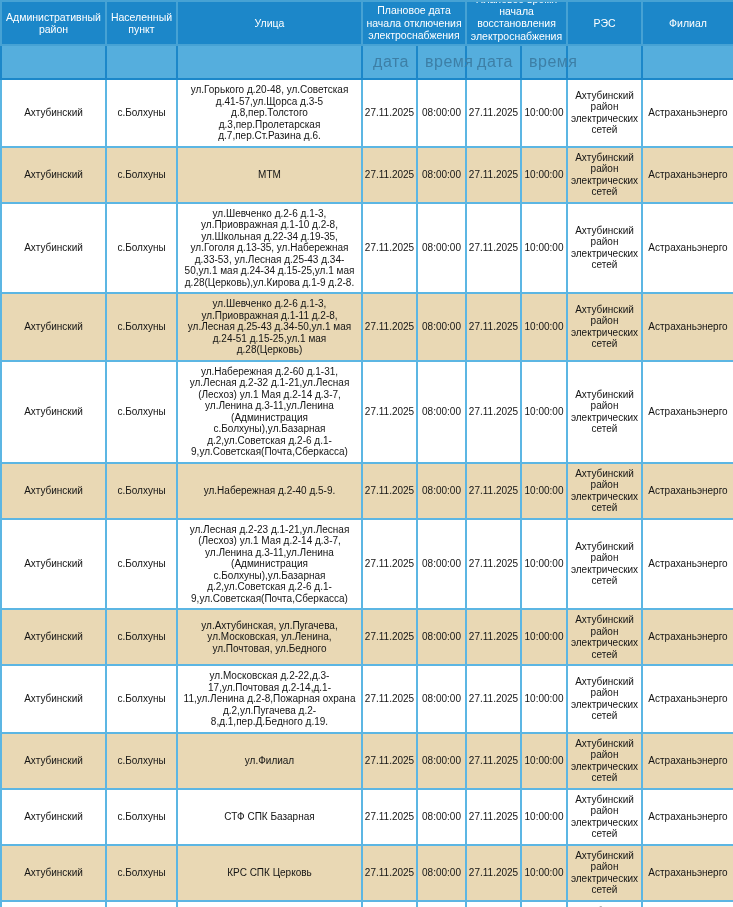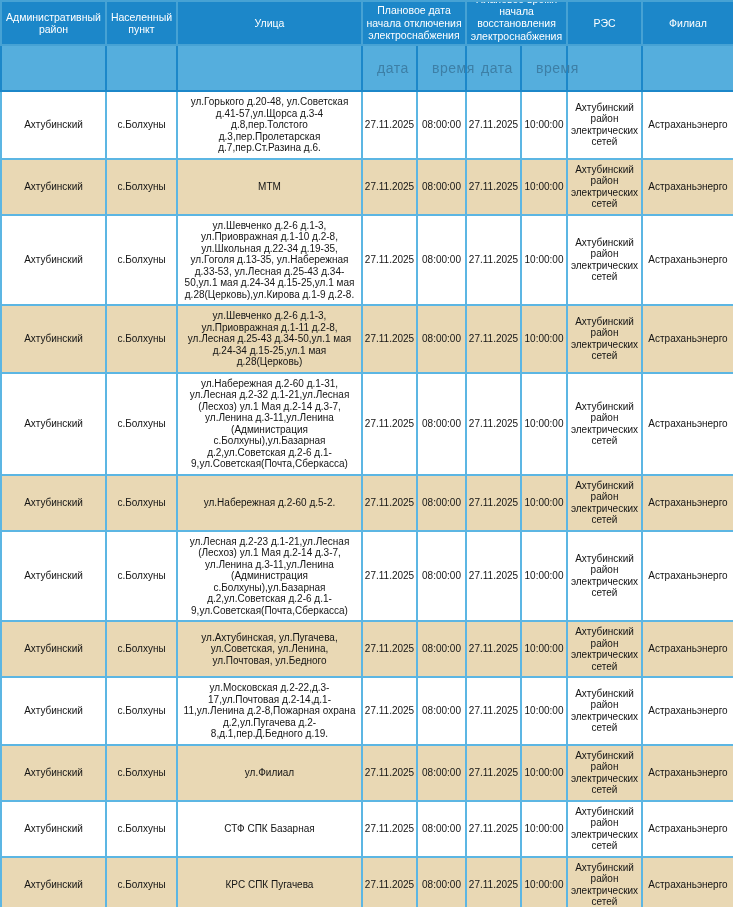--- a/index.html
+++ b/index.html
@@ -38,26 +38,26 @@
     text-align: center;
     padding: 0 3px;
     box-sizing: border-box;
   }
   .hwrap.align-bottom { align-items: flex-end; padding-bottom: 2px; }
   
   tr.head-sub td {
     background: #55aedd;
     border: 2px solid #1c87c9;
     height: 16px;
-    font-size: 14px;
+    font-size: 16px;
     color: #3d7fa6;
     letter-spacing: 0.5px;
     text-align: right;
     vertical-align: middle;
-    padding: 14px;
+    padding: 7px;
   }
   
   tbody td {
     border: 2px solid #5cb6e3;
     font-size: 10px;
     color: #141414;
     text-align: center;
     vertical-align: middle;
     padding: 4px 2px;
     line-height: 1.15;
@@ -130,21 +130,21 @@
         <td>дата</td>
         <td>время</td>
         <td></td>
         <td></td>
       </tr>
     </thead>
     <tbody>
   <tr>
     <td>Ахтубинский</td>
     <td>с.Болхуны</td>
-    <td>ул.Горького д.20-48, ул.Советская д.41-57,ул.Щорса д.3-4 д.8,пер.Толстого д.3,пер.Пролетарская д.7,пер.Ст.Разина д.6.</td>
+    <td>ул.Горького д.20-48, ул.Советская д.41-57,ул.Щорса д.3-5 д.8,пер.Толстого д.3,пер.Пролетарская д.7,пер.Ст.Разина д.6.</td>
     <td class="dt">27.11.2025</td>
     <td class="dt">08:00:00</td>
     <td class="dt">27.11.2025</td>
     <td class="dt">10:00:00</td>
     <td>Ахтубинский район электрических сетей</td>
     <td>Астраханьэнерго</td>
   </tr>
 
   <tr>
     <td>Ахтубинский</td>
@@ -166,21 +166,21 @@
     <td class="dt">08:00:00</td>
     <td class="dt">27.11.2025</td>
     <td class="dt">10:00:00</td>
     <td>Ахтубинский район электрических сетей</td>
     <td>Астраханьэнерго</td>
   </tr>
 
   <tr>
     <td>Ахтубинский</td>
     <td>с.Болхуны</td>
-    <td>ул.Шевченко д.2-6 д.1-3, ул.Приовражная д.1-11 д.2-8, ул.Лесная д.25-43 д.34-50,ул.1 мая д.24-34 д.15-25,ул.1 мая д.28(Церковь)</td>
+    <td>ул.Шевченко д.2-6 д.1-3, ул.Приовражная д.1-11 д.2-8, ул.Лесная д.25-43 д.34-50,ул.1 мая д.24-51 д.15-25,ул.1 мая д.28(Церковь)</td>
     <td class="dt">27.11.2025</td>
     <td class="dt">08:00:00</td>
     <td class="dt">27.11.2025</td>
     <td class="dt">10:00:00</td>
     <td>Ахтубинский район электрических сетей</td>
     <td>Астраханьэнерго</td>
   </tr>
 
   <tr>
     <td>Ахтубинский</td>
@@ -190,21 +190,21 @@
     <td class="dt">08:00:00</td>
     <td class="dt">27.11.2025</td>
     <td class="dt">10:00:00</td>
     <td>Ахтубинский район электрических сетей</td>
     <td>Астраханьэнерго</td>
   </tr>
 
   <tr>
     <td>Ахтубинский</td>
     <td>с.Болхуны</td>
-    <td>ул.Набережная д.2-60 д.5-2.</td>
+    <td>ул.Набережная д.2-40 д.5-9.</td>
     <td class="dt">27.11.2025</td>
     <td class="dt">08:00:00</td>
     <td class="dt">27.11.2025</td>
     <td class="dt">10:00:00</td>
     <td>Ахтубинский район электрических сетей</td>
     <td>Астраханьэнерго</td>
   </tr>
 
   <tr>
     <td>Ахтубинский</td>
@@ -214,21 +214,21 @@
     <td class="dt">08:00:00</td>
     <td class="dt">27.11.2025</td>
     <td class="dt">10:00:00</td>
     <td>Ахтубинский район электрических сетей</td>
     <td>Астраханьэнерго</td>
   </tr>
 
   <tr>
     <td>Ахтубинский</td>
     <td>с.Болхуны</td>
-    <td>ул.Ахтубинская, ул.Пугачева, ул.Советская, ул.Ленина, ул.Почтовая, ул.Бедного</td>
+    <td>ул.Ахтубинская, ул.Пугачева, ул.Московская, ул.Ленина, ул.Почтовая, ул.Бедного</td>
     <td class="dt">27.11.2025</td>
     <td class="dt">08:00:00</td>
     <td class="dt">27.11.2025</td>
     <td class="dt">10:00:00</td>
     <td>Ахтубинский район электрических сетей</td>
     <td>Астраханьэнерго</td>
   </tr>
 
   <tr>
     <td>Ахтубинский</td>
@@ -262,21 +262,21 @@
     <td class="dt">08:00:00</td>
     <td class="dt">27.11.2025</td>
     <td class="dt">10:00:00</td>
     <td>Ахтубинский район электрических сетей</td>
     <td>Астраханьэнерго</td>
   </tr>
 
   <tr>
     <td>Ахтубинский</td>
     <td>с.Болхуны</td>
-    <td>КРС СПК Пугачева</td>
+    <td>КРС СПК Церковь</td>
     <td class="dt">27.11.2025</td>
     <td class="dt">08:00:00</td>
     <td class="dt">27.11.2025</td>
     <td class="dt">10:00:00</td>
     <td>Ахтубинский район электрических сетей</td>
     <td>Астраханьэнерго</td>
   </tr>
 
   <tr>
     <td>Ахтубинский</td>

